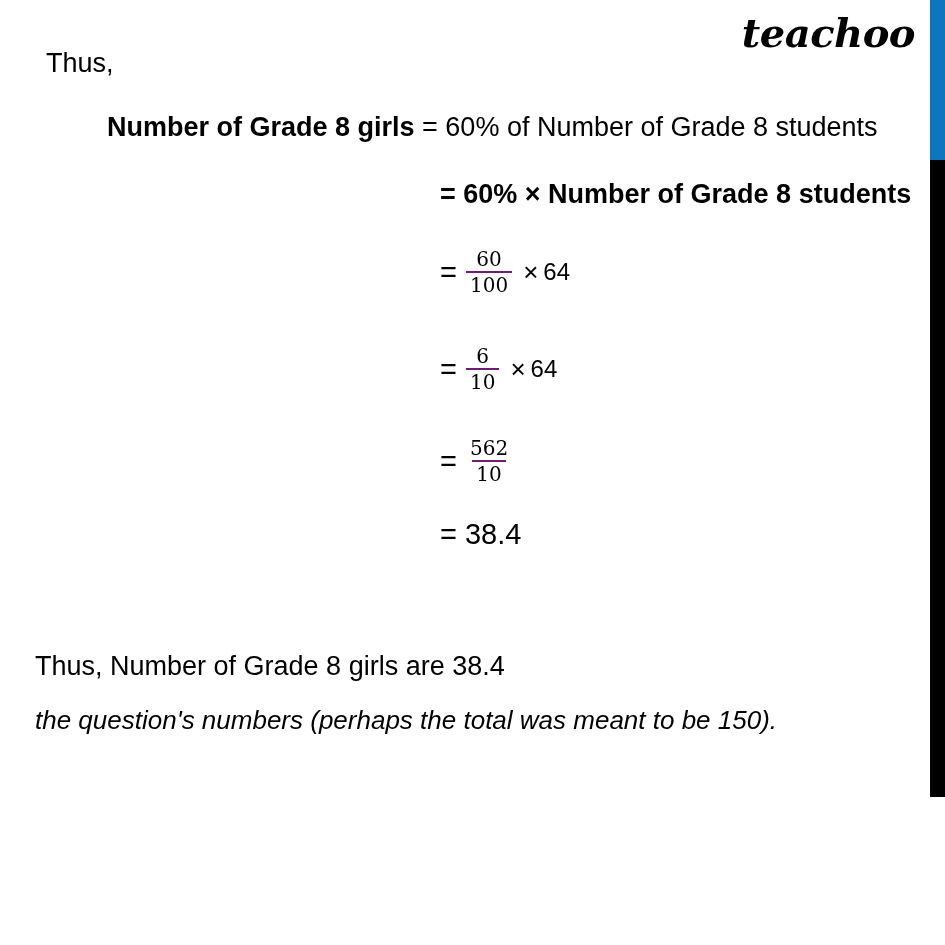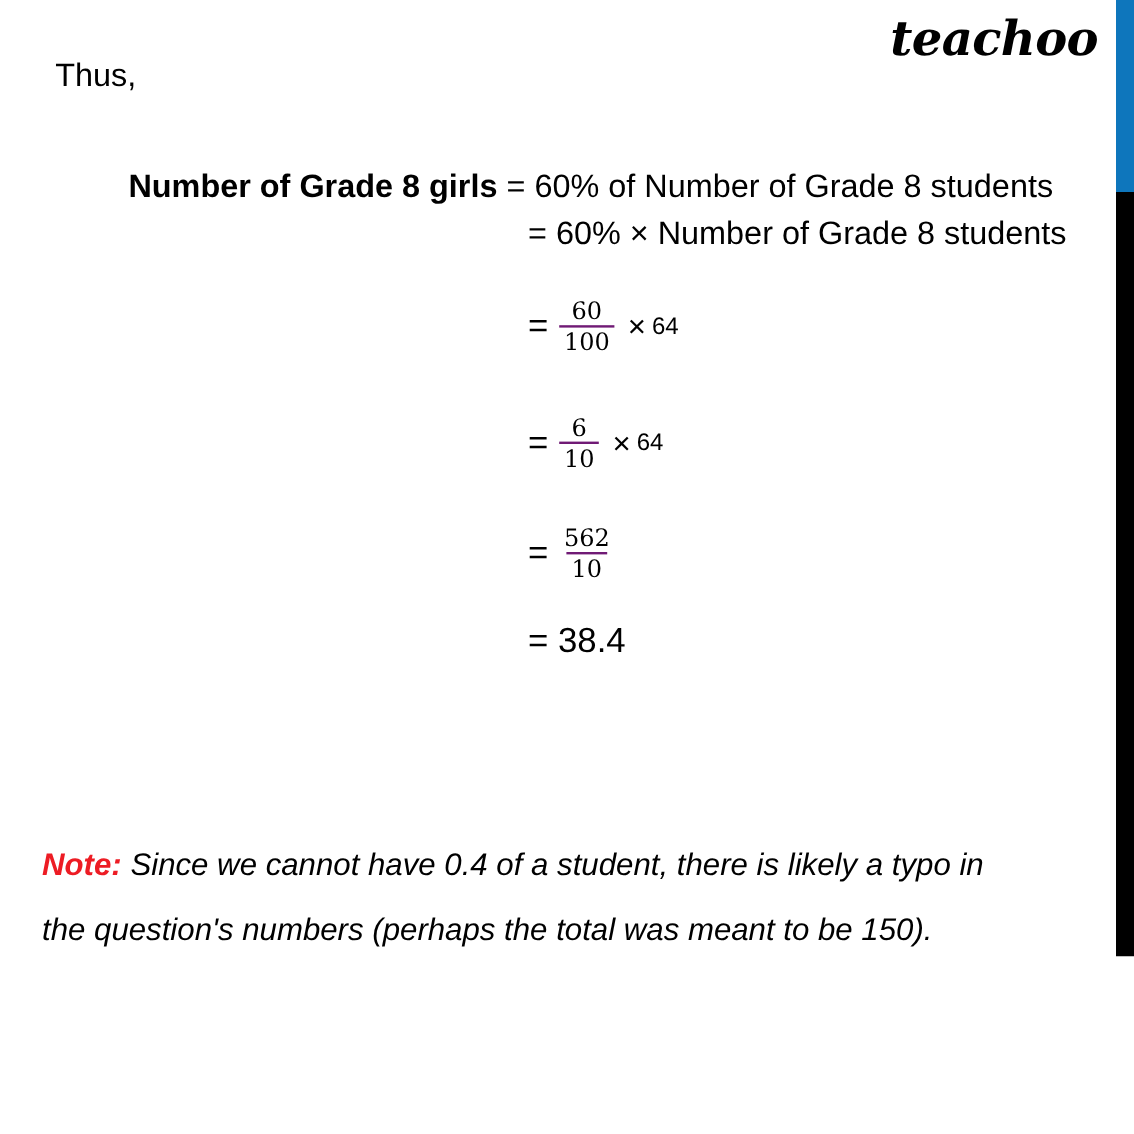--- a/index.html
+++ b/index.html
@@ -60,29 +60,28 @@
   }
   .t-thus {
     left: 46px;
     top: 48px;
     font-size: 27px;
   }
   .t-eq1 {
     left: 107px;
     top: 112px;
     font-size: 27px;
-    margin-top: 28px;
   }
   .t-eq1 .bold { font-weight: bold; }
 
   .t-eq2 {
     left: 440px;
     top: 179px;
     font-size: 27px;
-    font-weight: normal;
+    font-weight: bold;
   }
 
   
   .frac-row {
     position: absolute;
     left: 440px;
     display: flex;
     align-items: center;
     font-size: 29px;
     white-space: nowrap;
@@ -105,21 +104,21 @@
   }
   .frac .den {
     padding: 1px 4px 0 4px;
     border-top: 2px solid #701a75;
   }
   .frac-row .times {
     margin: 0 5px 0 9px;
     font-size: 26px;
   }
   .frac-row .operand {
-    font-size: 20px;
+    font-size: 24px;
   }
 
   .r1 { top: 248px; }
   .r2 { top: 345px; }
   .r3 { top: 437px; }
 
   .t-result {
     left: 440px;
     top: 518px;
     font-size: 29px;
@@ -195,19 +194,19 @@
   <div class="frac-row r3">
     <span class="eq">=</span>
     <span class="frac">
       <span class="num">562</span>
       <span class="den">10</span>
     </span>
   </div>
 
   <div class="line t-result">= 38.4</div>
 
+  <div class="line t-concl">Thus, Number of Grade 8 girls are 38.4</div>
 
   <div class="note-block">
-    <div class="note-line"><span class="note-label">Note:</span><span> Since we cannot have 0.4 of a student, there is likely a typo in</span></div>
     <div class="note-line">the question's numbers (perhaps the total was meant to be 150).</div>
   </div>
 
 </div>
 
 </body></html>

